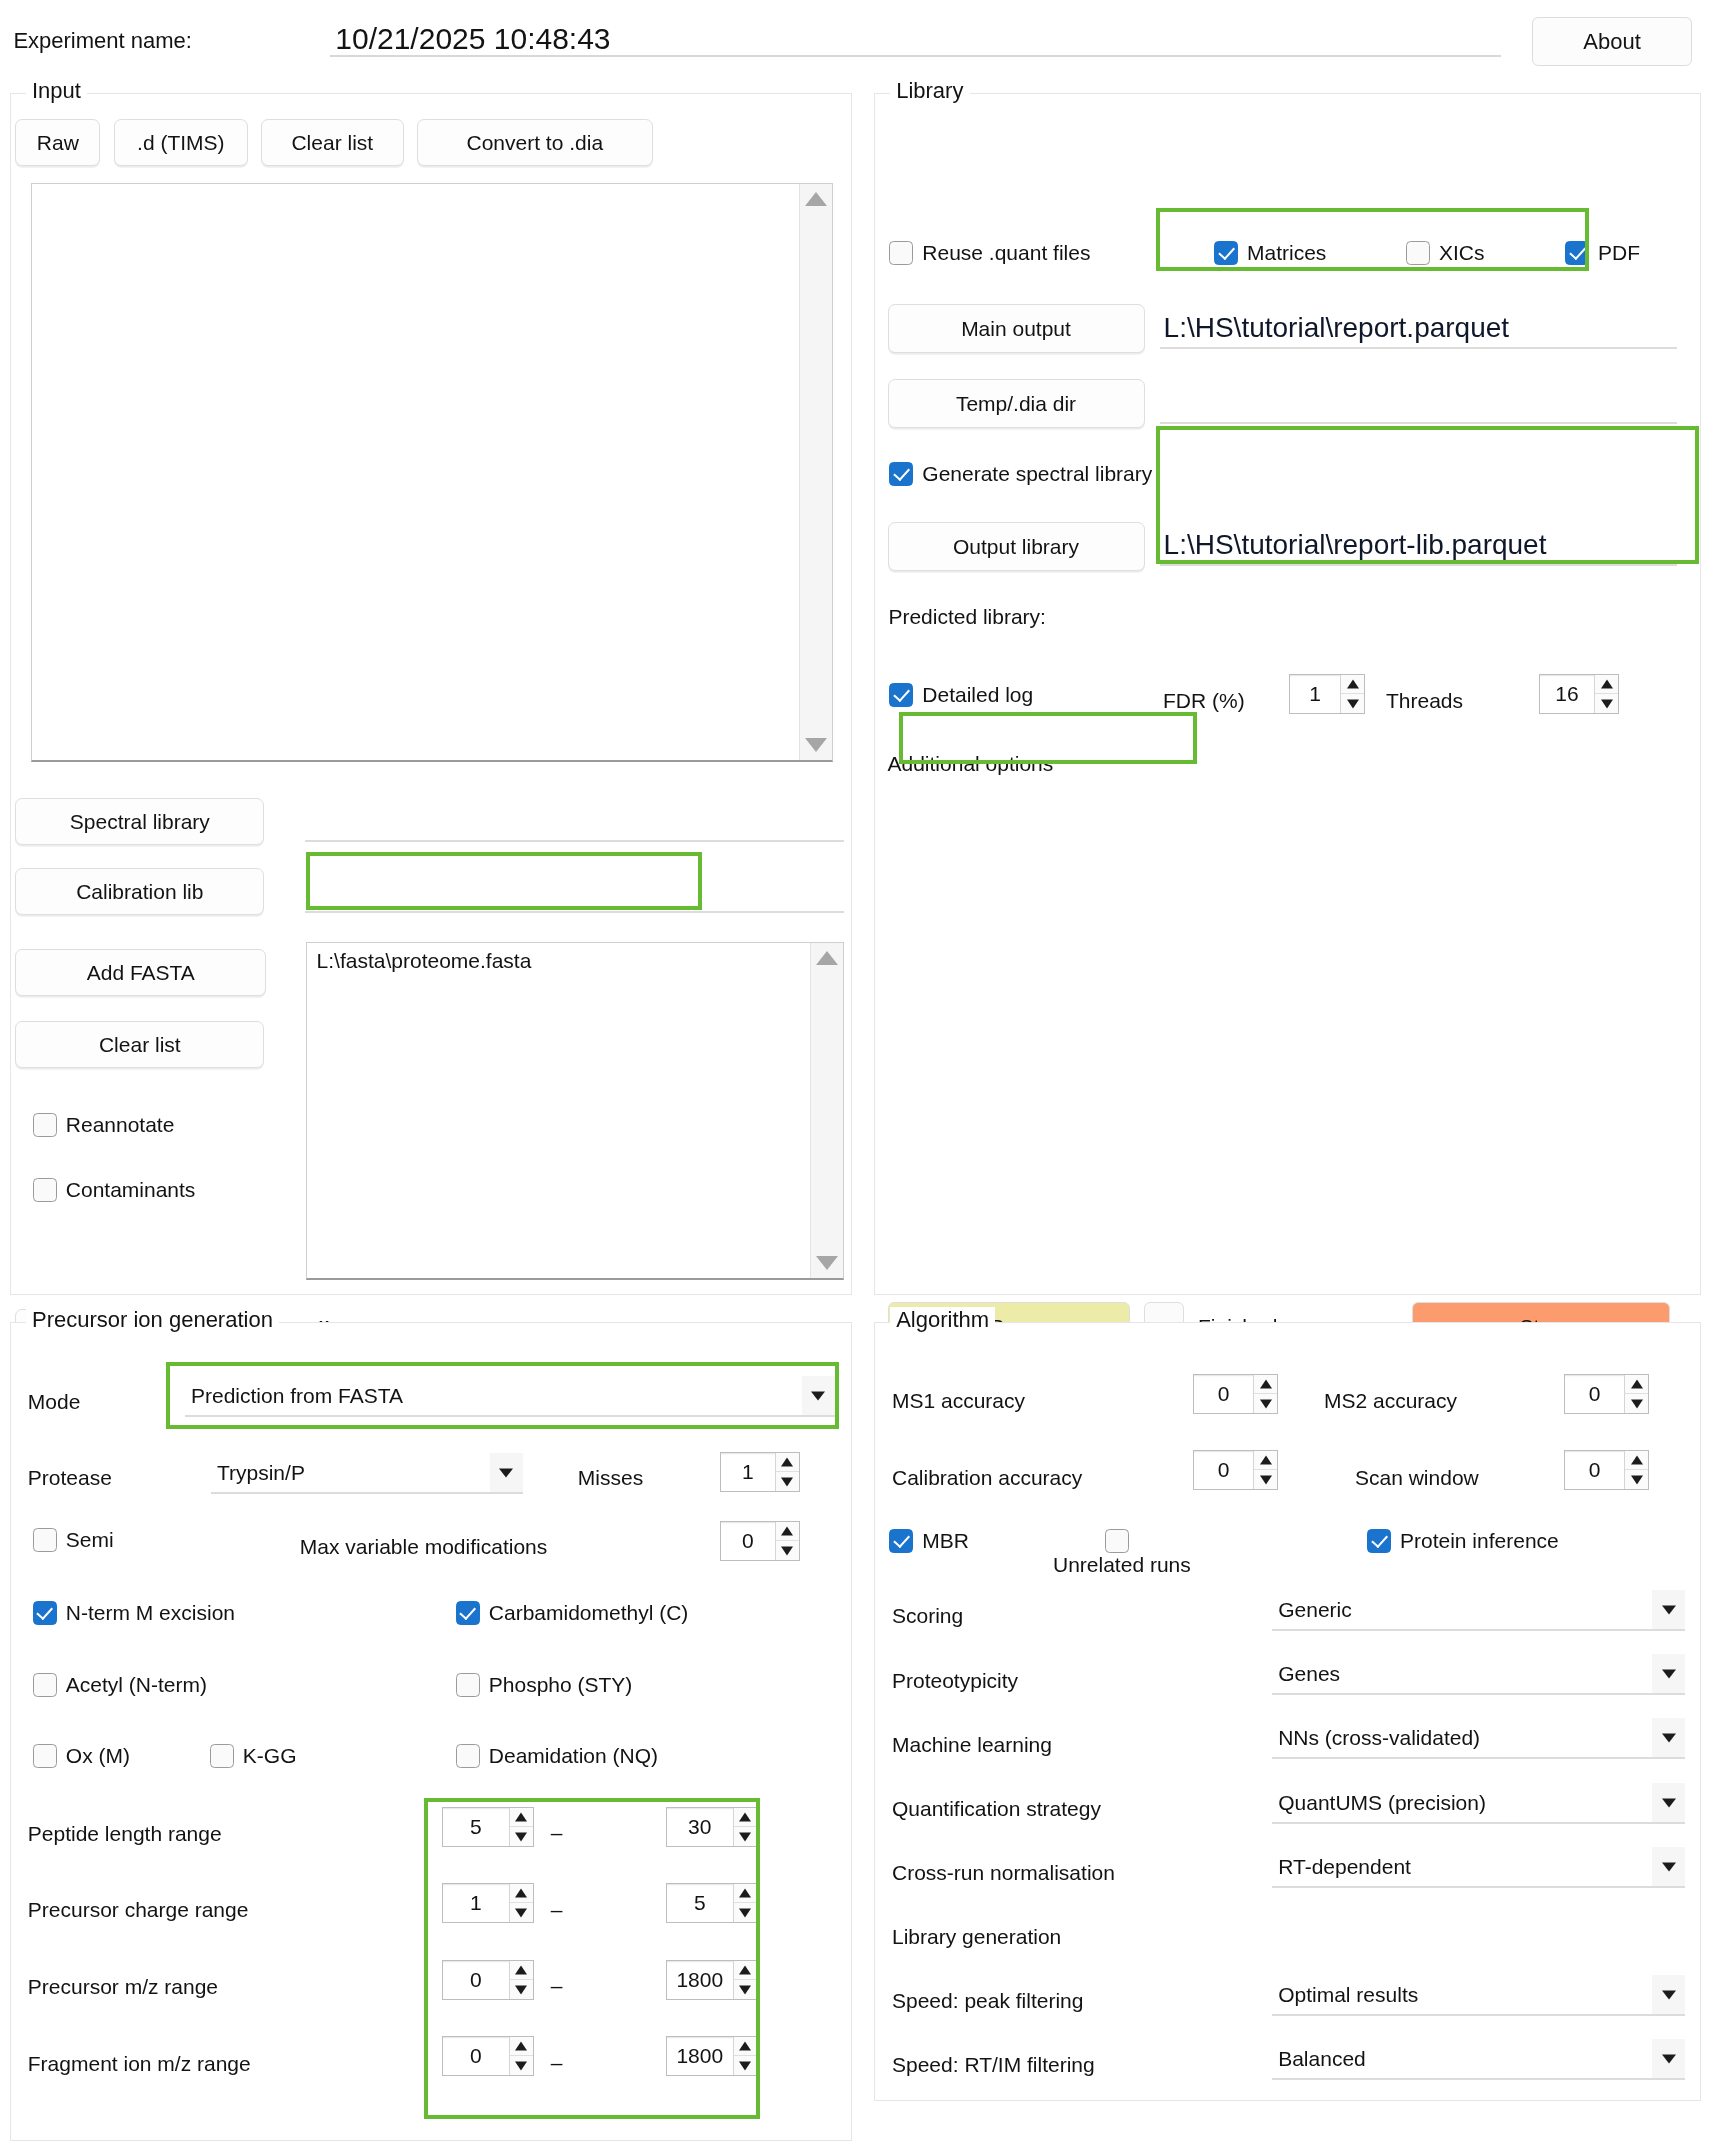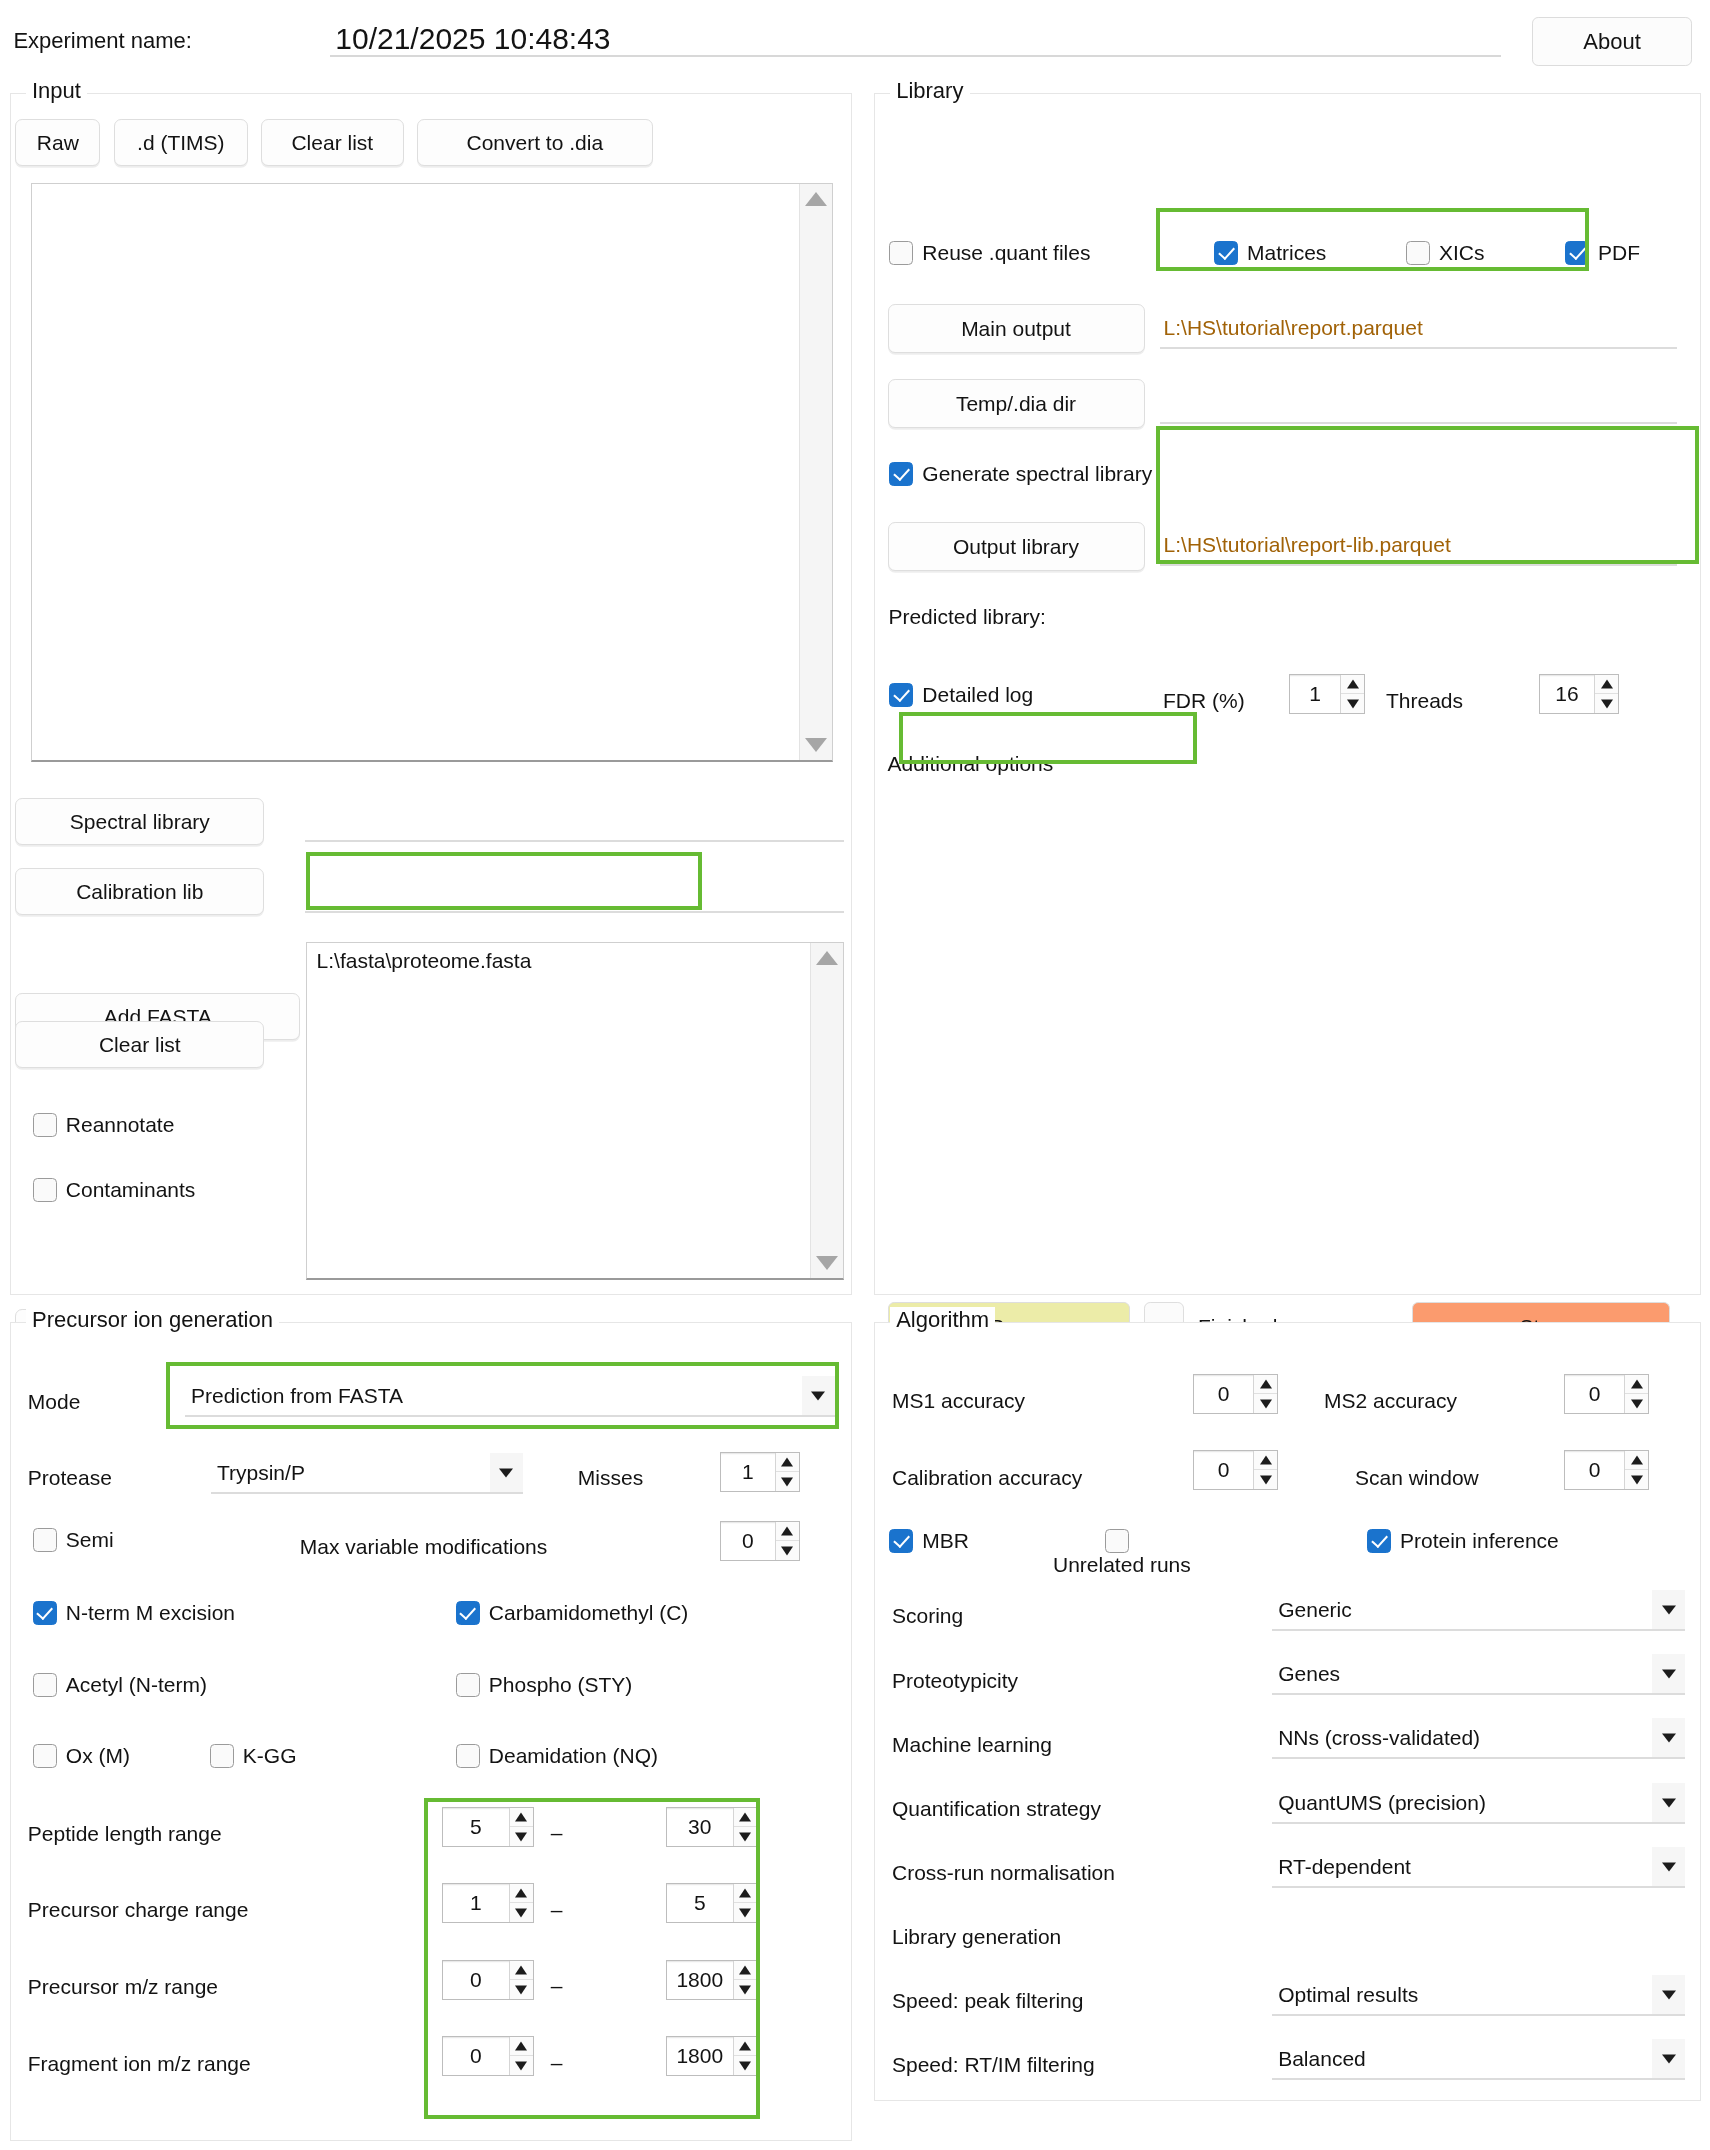--- a/index.html
+++ b/index.html
@@ -62,21 +62,21 @@
     font-family: "Liberation Sans", sans-serif; font-size: 21px; color: #131313;
     cursor: pointer; text-align: center;
     box-shadow: 0 1.8px 0 rgba(0,0,0,0.07);
     display: flex; align-items: center; justify-content: center;
     position: absolute;
   }
   .underline-field {
     position: absolute;
     border: none; border-bottom: 2.2px solid #dcdcdc;
     background: transparent;
-    font-family: "Liberation Sans", sans-serif; font-size: 21px; color: #a16207;
+    font-family: "Liberation Sans", sans-serif; font-size: 28px; color: #0f172a;
     padding: 0 3.6px;
   }
   .listbox {
     position: absolute;
     background: #ffffff;
     border: 1.3px solid #cfcfcf;
     border-bottom: 2.7px solid #9a9a9a;
   }
   .listbox .lb-text {
     position: absolute; left: 9.8px; top: 6.2px;
@@ -214,21 +214,21 @@
       <div class="arrow-dn"></div>
     </div>
   </div>
 
   <div class="btn" style="left:4.5px; top:704px; width:249px; height:47px;">Spectral library</div>
   <input class="underline-field" style="left: 294px; top: 708px; width: 539px; height: 40px;" readonly="" value="">
 
   <div class="btn" style="left:4.5px; top:774px; width:249px; height:47px;">Calibration lib</div>
   <input class="underline-field" style="left: 294px; top: 779px; width: 539px; height: 40px;" readonly="" value="">
 
-  <div class="btn" style="left:4.5px; top:855px; width:285px; height:47px;margin-top:44px;">Add FASTA</div>
+  <div class="btn" style="left:4.5px; top:855px; width:251px; height:47px;">Add FASTA</div>
   <div class="btn" style="left:4.5px; top:927px; width:249px; height:47px;">Clear list</div>
 
   <div class="listbox" style="left:295px; top:848px; width:538px; height:338px;">
     <div class="lb-text">L:\fasta\proteome.fasta</div>
     <div class="vscroll">
       <div class="arrow-up"></div>
       <div class="arrow-dn"></div>
     </div>
   </div>
 

